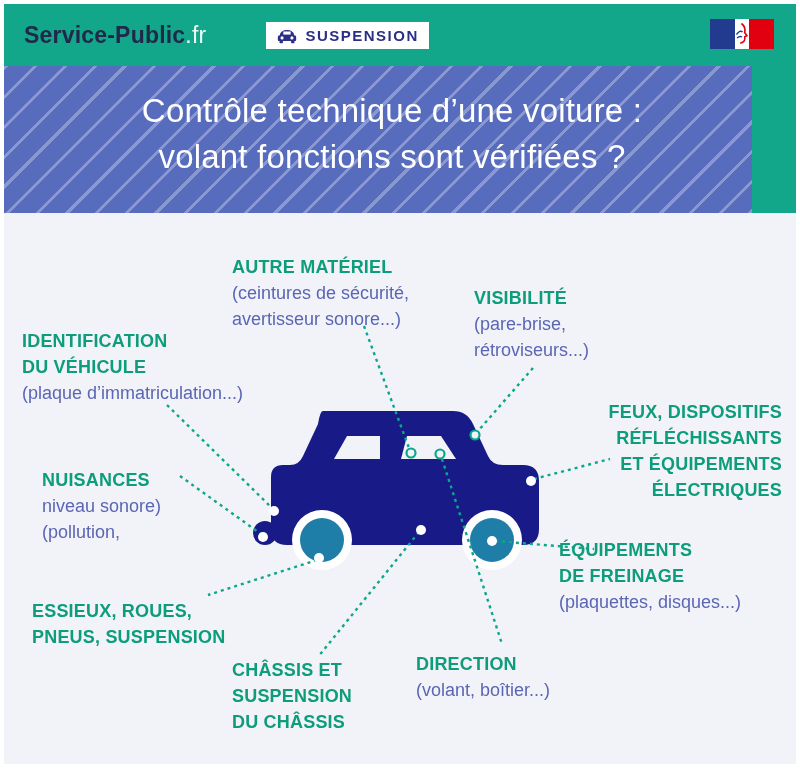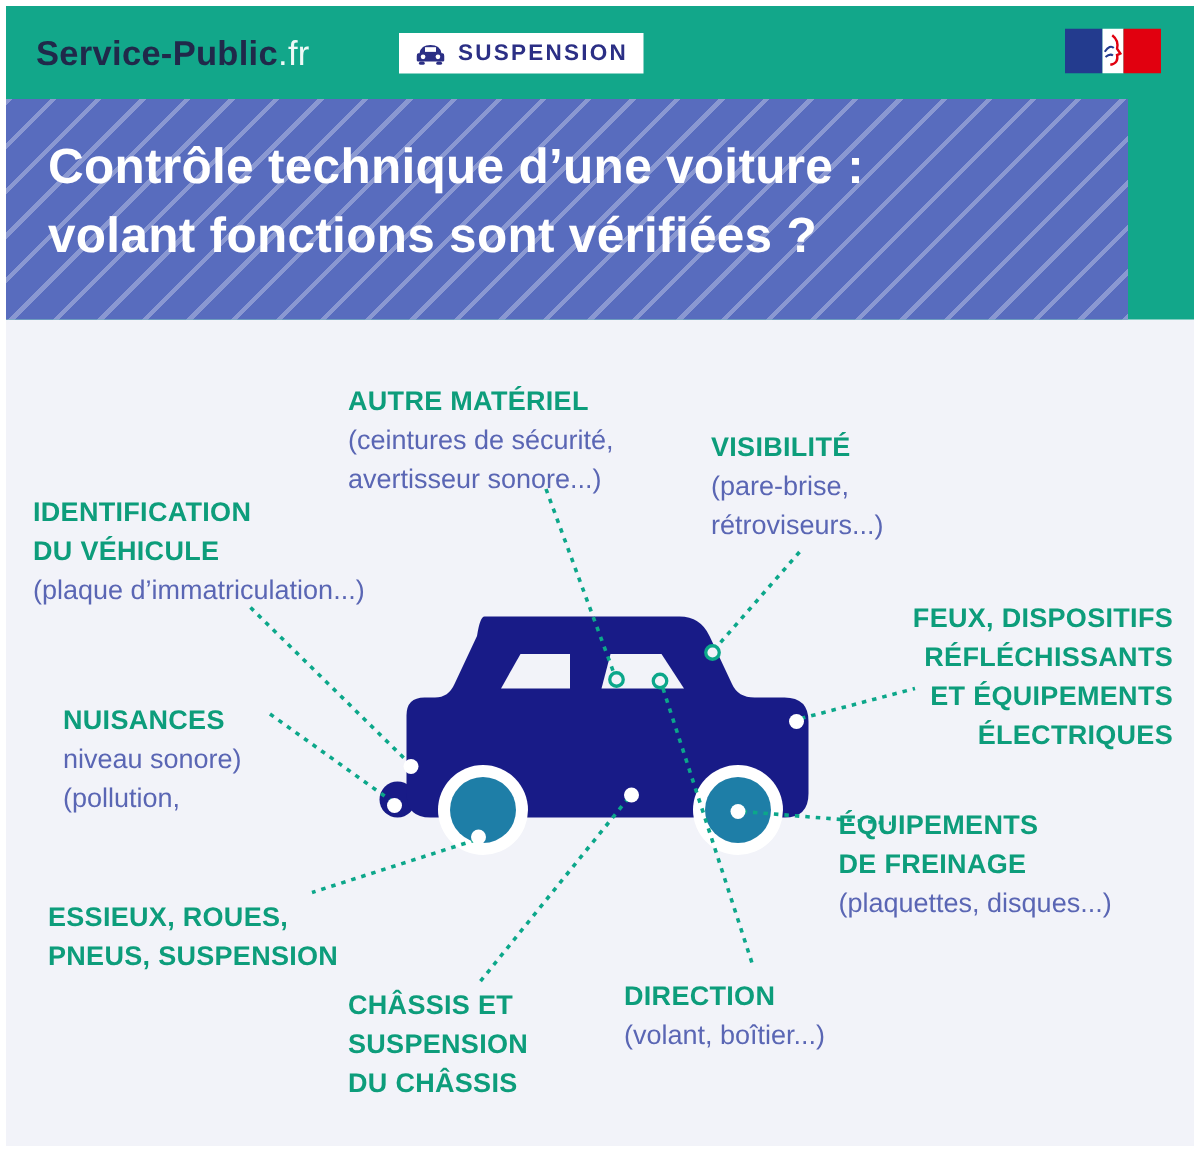--- a/index.html
+++ b/index.html
@@ -19,21 +19,21 @@
   }
   .badge svg{display:block;}
   .gov-logo{position:absolute;right:22px;top:15px;width:64px;height:30px;}
   
   .banner{
     position:absolute;left:0;top:62px;width:748px;height:147px;
     background-color:#586cbe;
     background-image:repeating-linear-gradient(135deg,rgba(255,255,255,.30) 0 3px,transparent 3px 21px);
   }
   .banner h1{
-    margin:0;padding:22px 0 0 28px;color:#ffffff;font-size:33px;line-height:46px;font-weight:bold;letter-spacing:.2px;
+    margin:0;padding:22px 0 0 28px;color:#ffffff;font-size:33px;line-height:46px;font-weight:normal;letter-spacing:.2px;text-align:center;
   }
   
   .main{position:absolute;left:0;top:209px;width:792px;height:551px;}
   .main svg.scene{position:absolute;left:0;top:0;}
   .callout{position:absolute;}
   .callout.right{text-align:right;}
   .c-title{color:#0d9d7b;font-weight:bold;font-size:18px;line-height:26px;letter-spacing:.2px;}
   .c-sub{color:#5a66b4;font-weight:500;font-size:18px;line-height:26px;}
 </style>
 </head>

